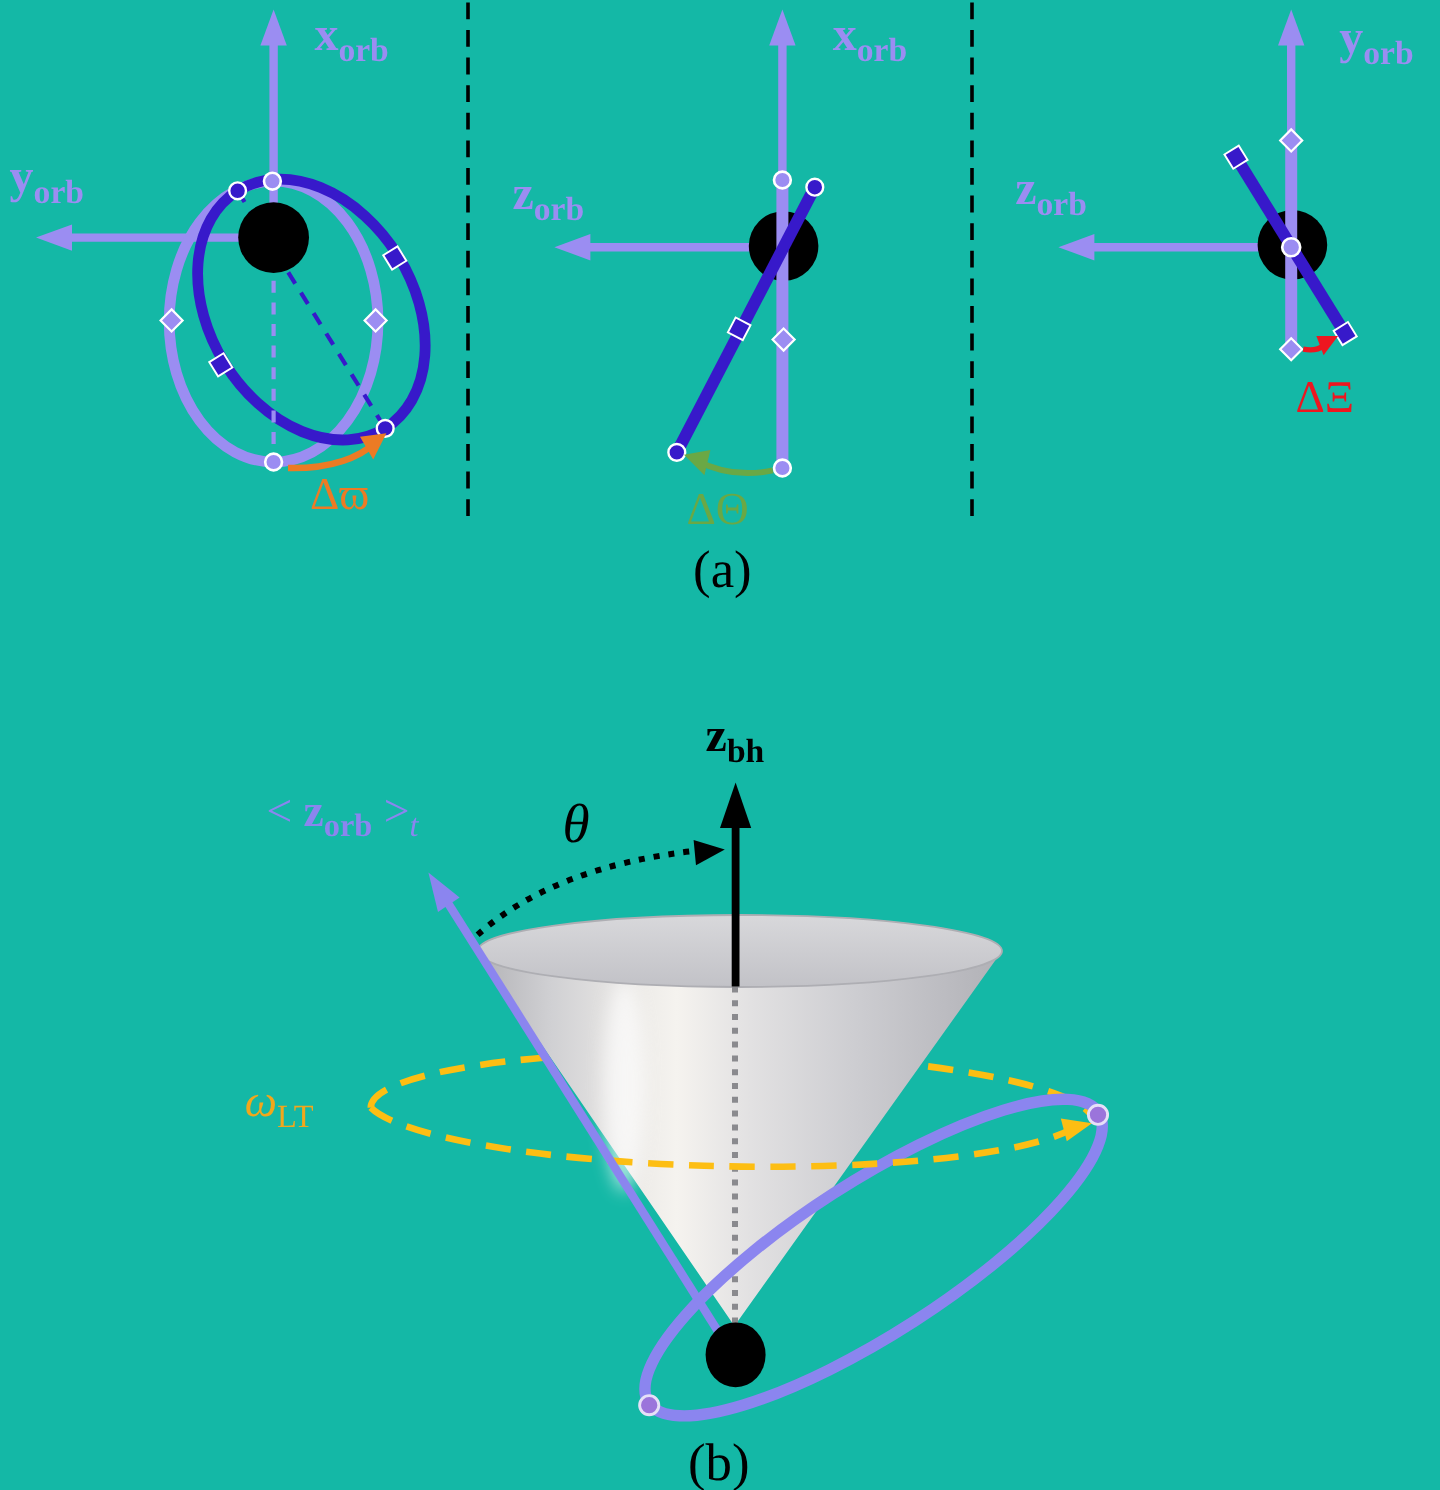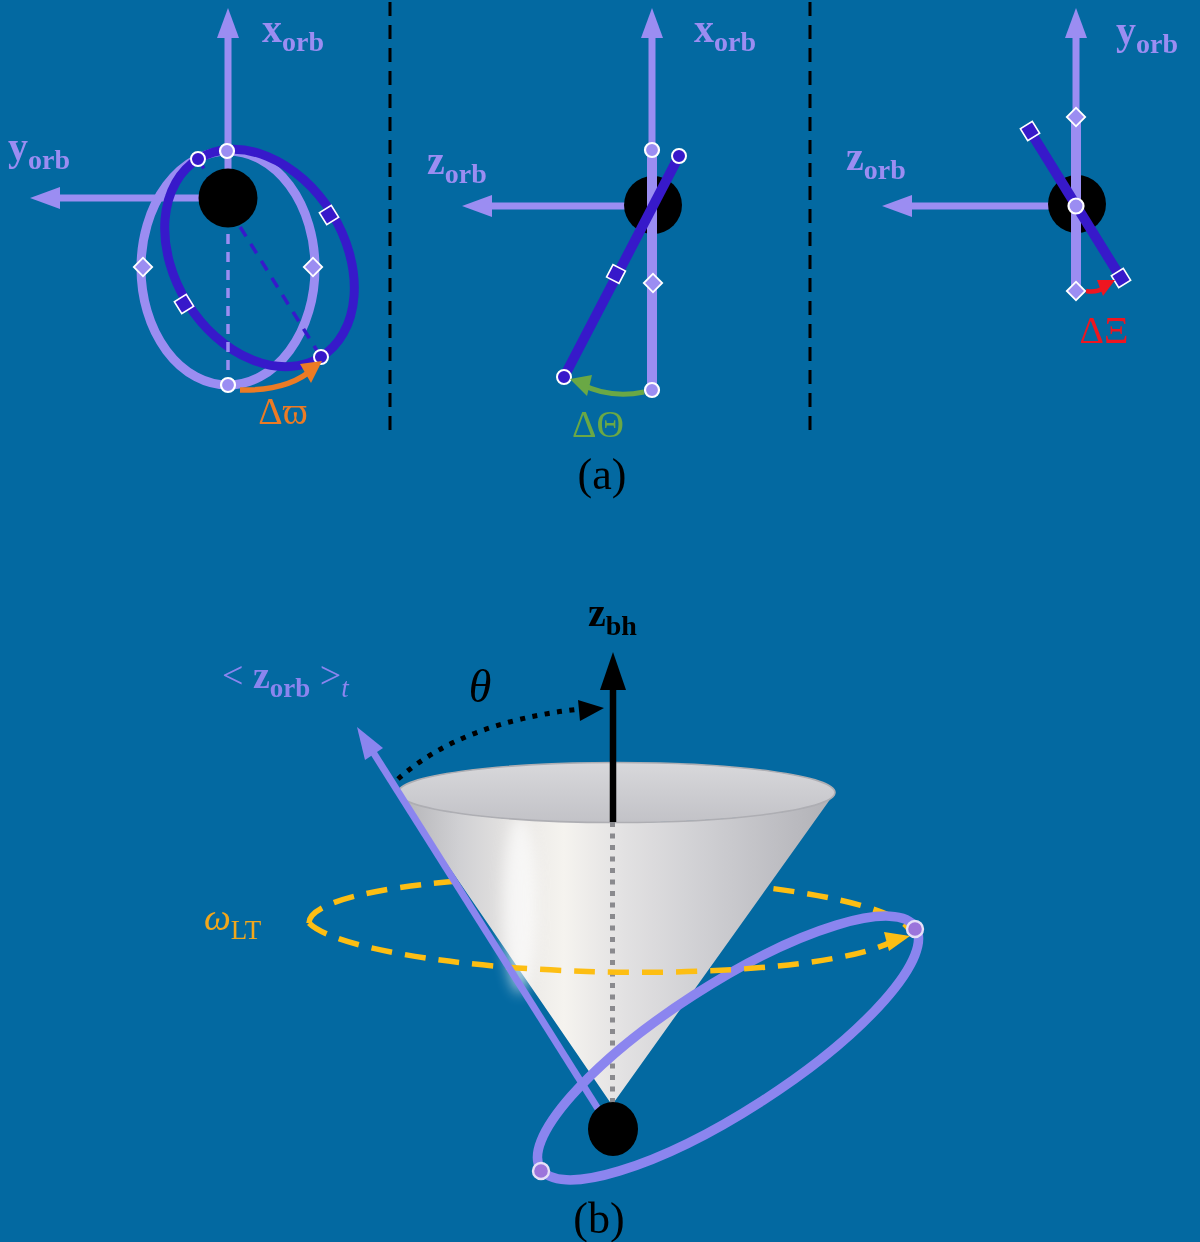--- a/index.html
+++ b/index.html
@@ -1,16 +1,16 @@
 <!DOCTYPE html>
 <html><head>
 <meta charset="utf-8">
 <style>
   html,body{margin:0;padding:0;background:#ffffff;}
-  #stage{position:relative;width:1200px;height:1242px;background:#0369a1;overflow:hidden;}
+  #stage{position:relative;width:1200px;height:1242px;background:#14b8a6;overflow:hidden;}
   svg{display:block;}
   .serif{font-family:"Liberation Serif","DejaVu Serif",serif;}
   text{user-select:none;}
   .axis-label{fill:#9b8df2;font-weight:bold;}
   .sub{font-weight:bold;}
 </style>
 </head>
 <body>
 
 <div id="stage">

